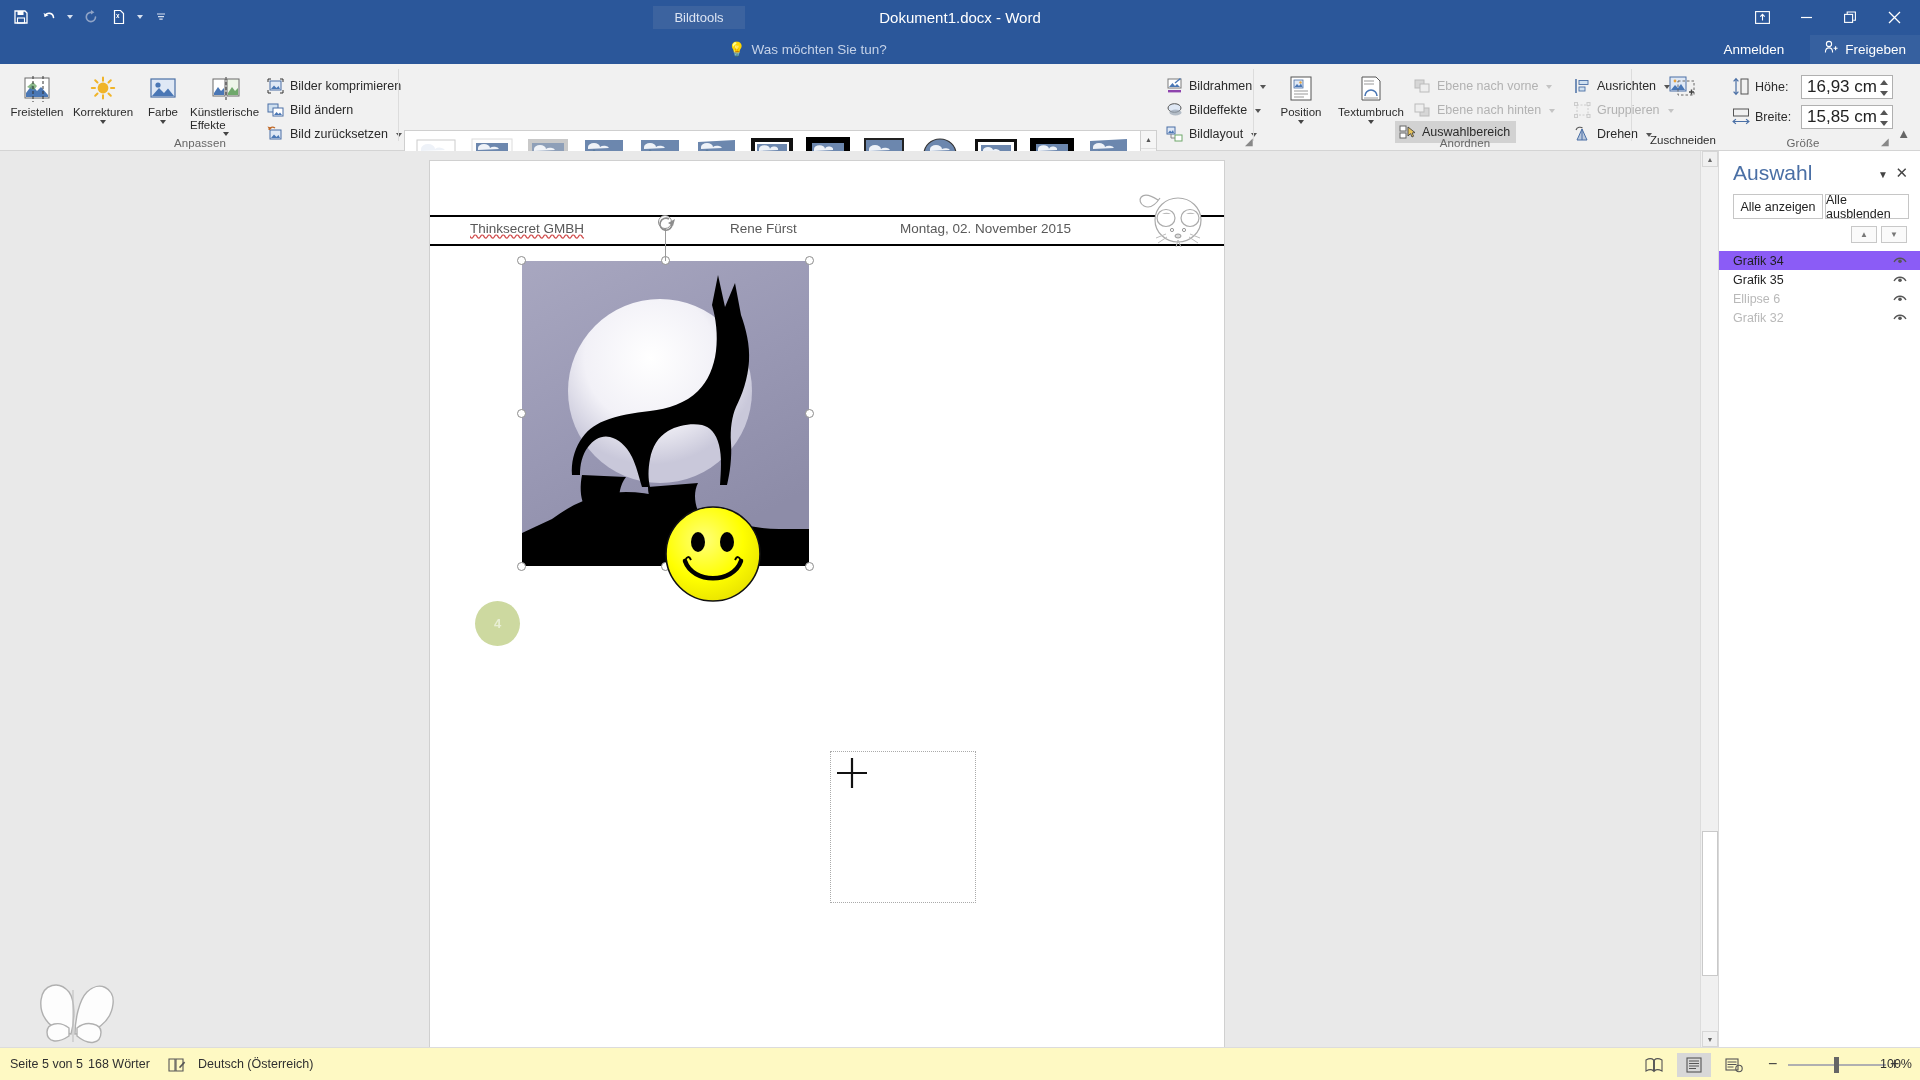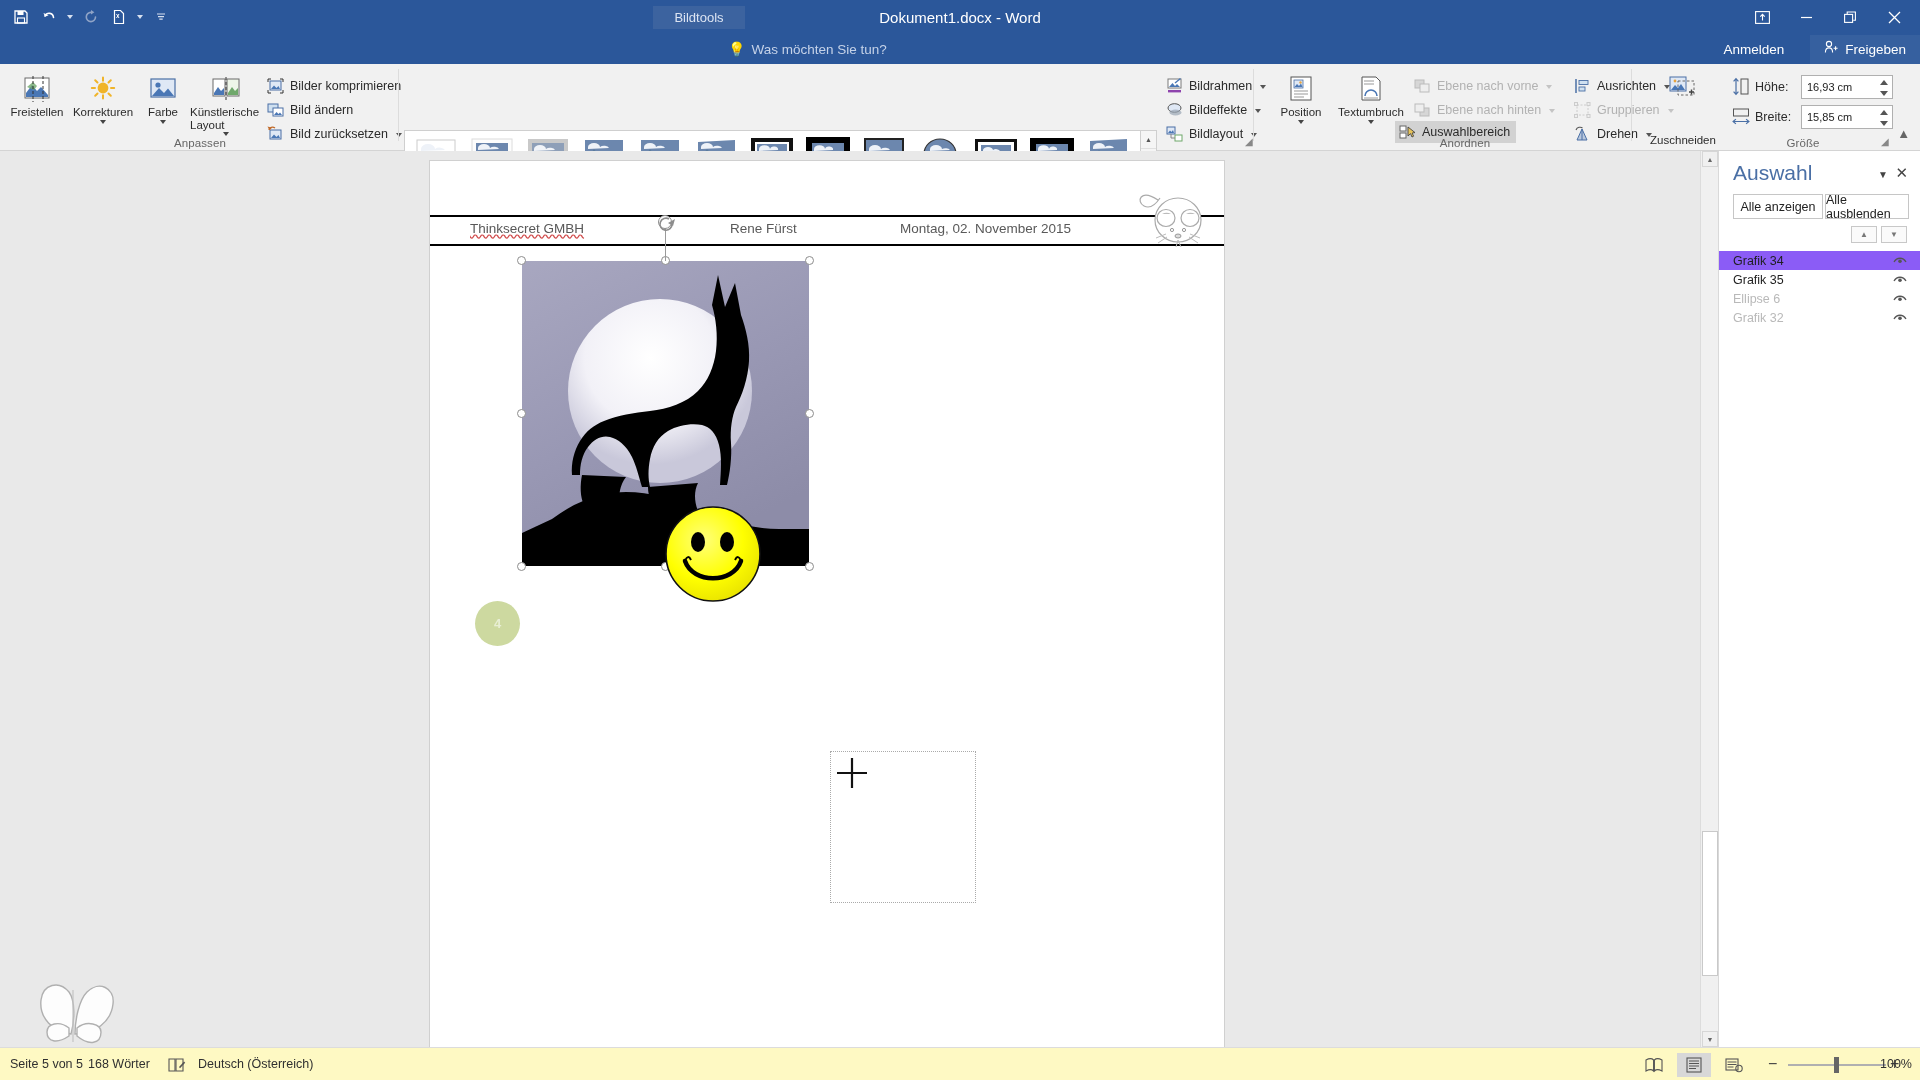--- a/index.html
+++ b/index.html
@@ -108,21 +108,21 @@
   .thumb { width: 54px; height: 45px; margin-right: 2px; position: relative; }
   .gal-scroll {
     position: absolute; top: 66px; left: 1141px; width: 16px; height: 55px;
     border: 1px solid #cfcfcf; border-left: none; background: #f5f5f5;
     display: flex; flex-direction: column;
   }
   .gs { flex: 1; display: flex; align-items: center; justify-content: center; font-size: 7px; color: #555; border-bottom: 1px solid #e0e0e0; }
 
   .spinbox {
     position: absolute; width: 92px; height: 24px; border: 1px solid #b0b0b0; background: #fff;
-    font-size: 11px; color: #222; padding-left: 5px; line-height: 22px;
+    font-size: 17px; color: #222; padding-left: 5px; line-height: 22px;
   }
   .spin-arrows {
     position: absolute; right: 1px; top: 1px; width: 15px; height: 22px;
     display: flex; flex-direction: column; align-items: center; justify-content: space-around;
   }
   .spin-arrows i { display: block; width: 0; height: 0; }
   .spin-up { border-left: 4px solid transparent; border-right: 4px solid transparent; border-bottom: 5px solid #555; }
   .spin-dn { border-left: 4px solid transparent; border-right: 4px solid transparent; border-top: 5px solid #555; }
   .sizelbl { position: absolute; font-size: 12.5px; color: #2b2b2b; }
 
@@ -349,21 +349,21 @@
     <div class="bigbtn" style="left:190px; top:6px; width:72px; line-height:1.1;">
       <span class="ico">
         <svg width="30" height="30" viewBox="0 0 30 30">
           <rect x="2" y="5" width="12" height="17" fill="#fff" stroke="#6b6b6b" stroke-width="1"></rect>
           <path d="M3 19 L7 13 L10 17 L13 14 L13 21 L3 21 Z" fill="#4a77b5"></path>
           <rect x="16" y="5" width="12" height="17" fill="#eef6e9" stroke="#6b6b6b" stroke-width="1"></rect>
           <path d="M17 19 L21 13 L24 17 L27 14 L27 21 L17 21 Z" fill="#6fa86b"></path>
           <path d="M15 3 v24" stroke="#333" stroke-width="1" stroke-dasharray="3 2"></path>
         </svg>
       </span>
-      <span class="cap">Künstlerische Layout</span>
+      <span class="cap">Künstlerische Effekte</span>
       <span class="dd"></span>
     </div>
 
     <div class="smallbtn" style="left:266px; top:11px;">
       <span class="sico">
         <svg width="17" height="16" viewBox="0 0 17 16">
             <rect x="3" y="3" width="11" height="9" fill="#dfe8f5" stroke="#4a6fa5" stroke-width="1"></rect>
             <path d="M4 11 L7 7.5 L9.5 10 L11.5 8 L13 11 Z" fill="#4a77b5"></path>
             <g stroke="#333" stroke-width="1">
               <path d="M1 1h3M1 1v3M16 1h-3M16 1v3M1 15h3M1 15v-3M16 15h-3M16 15v-3"></path>

